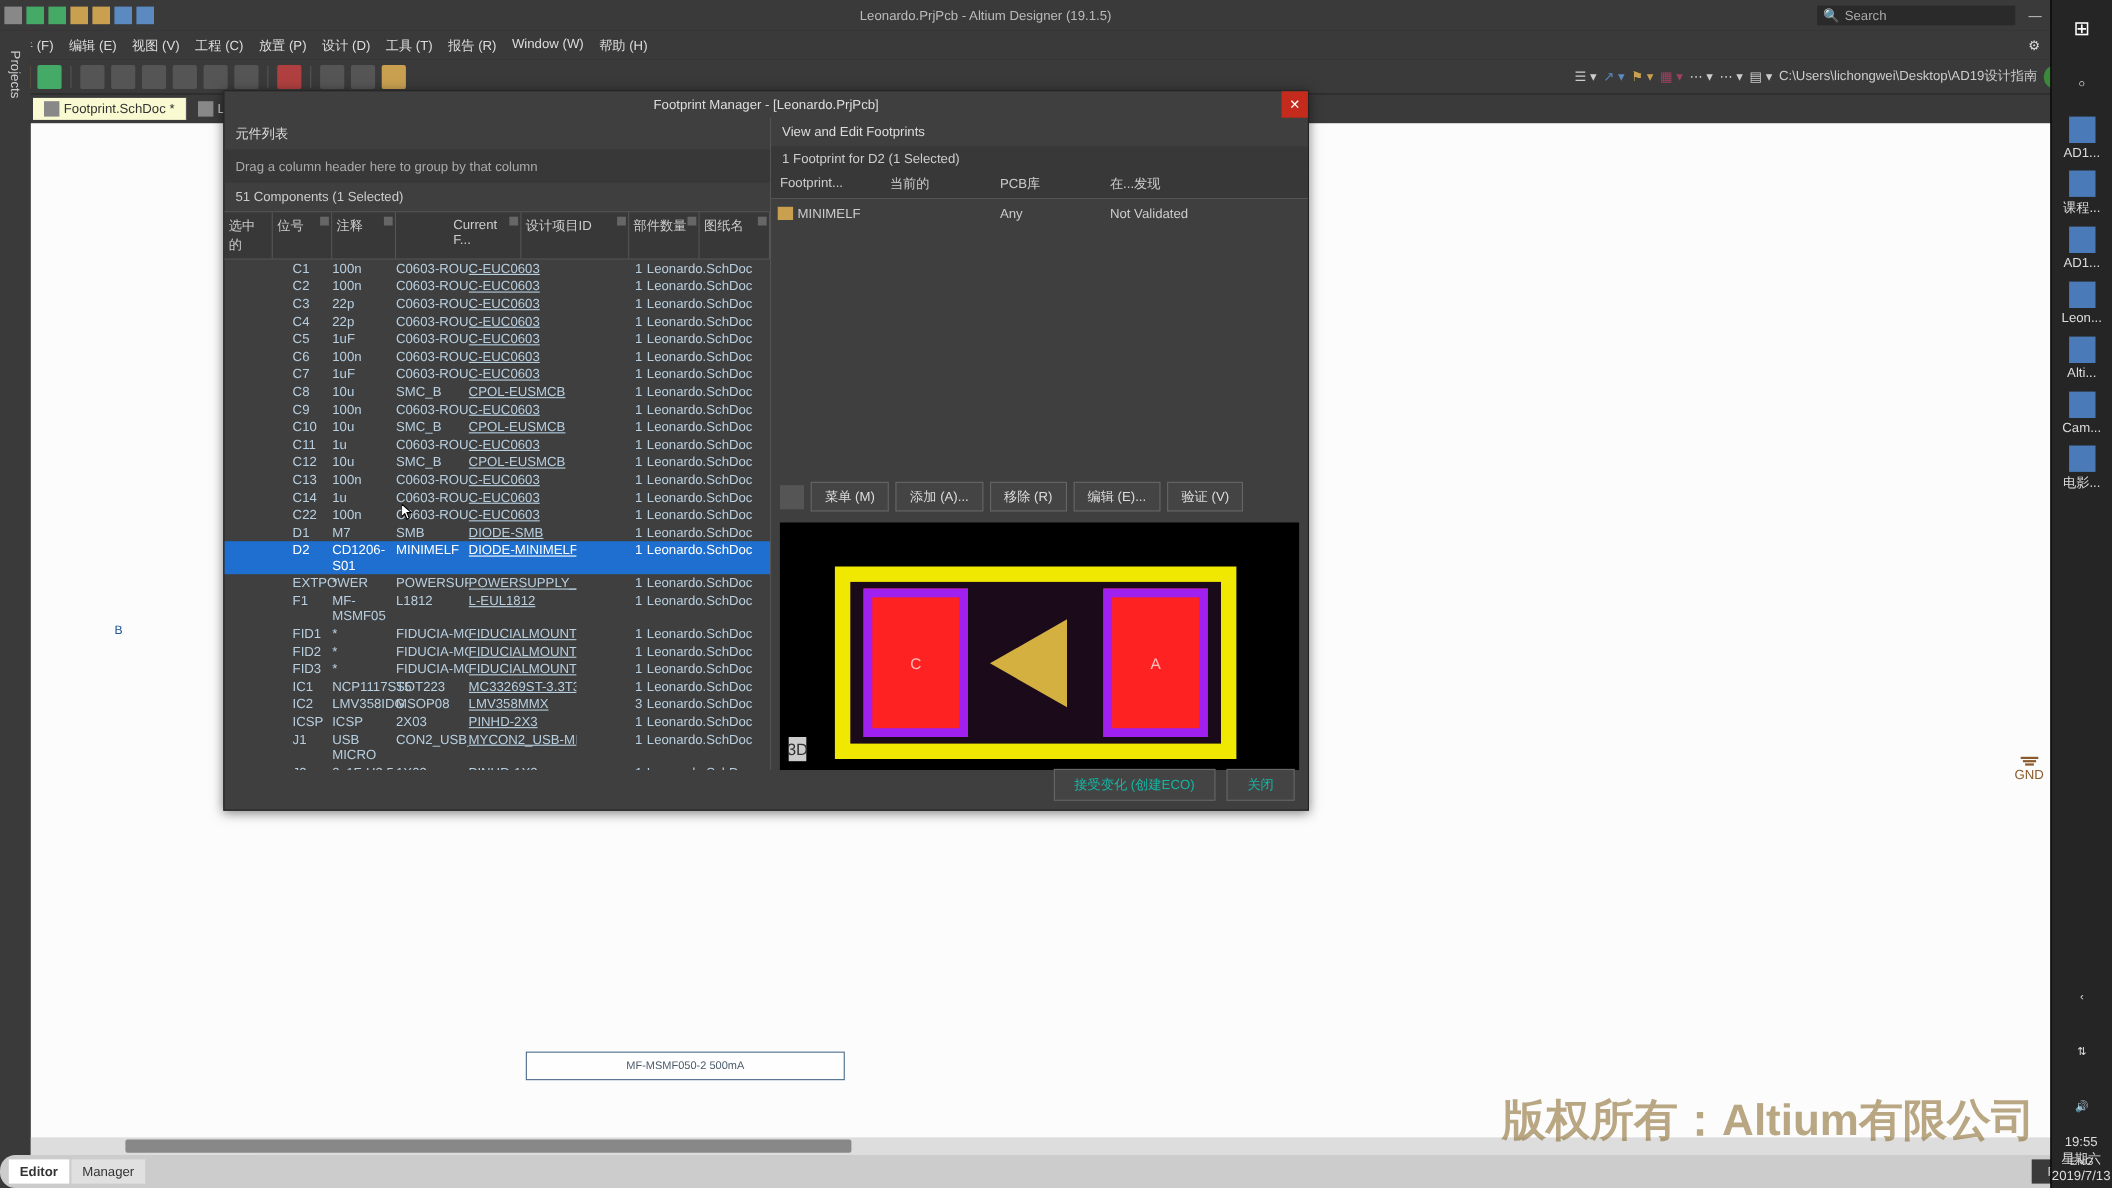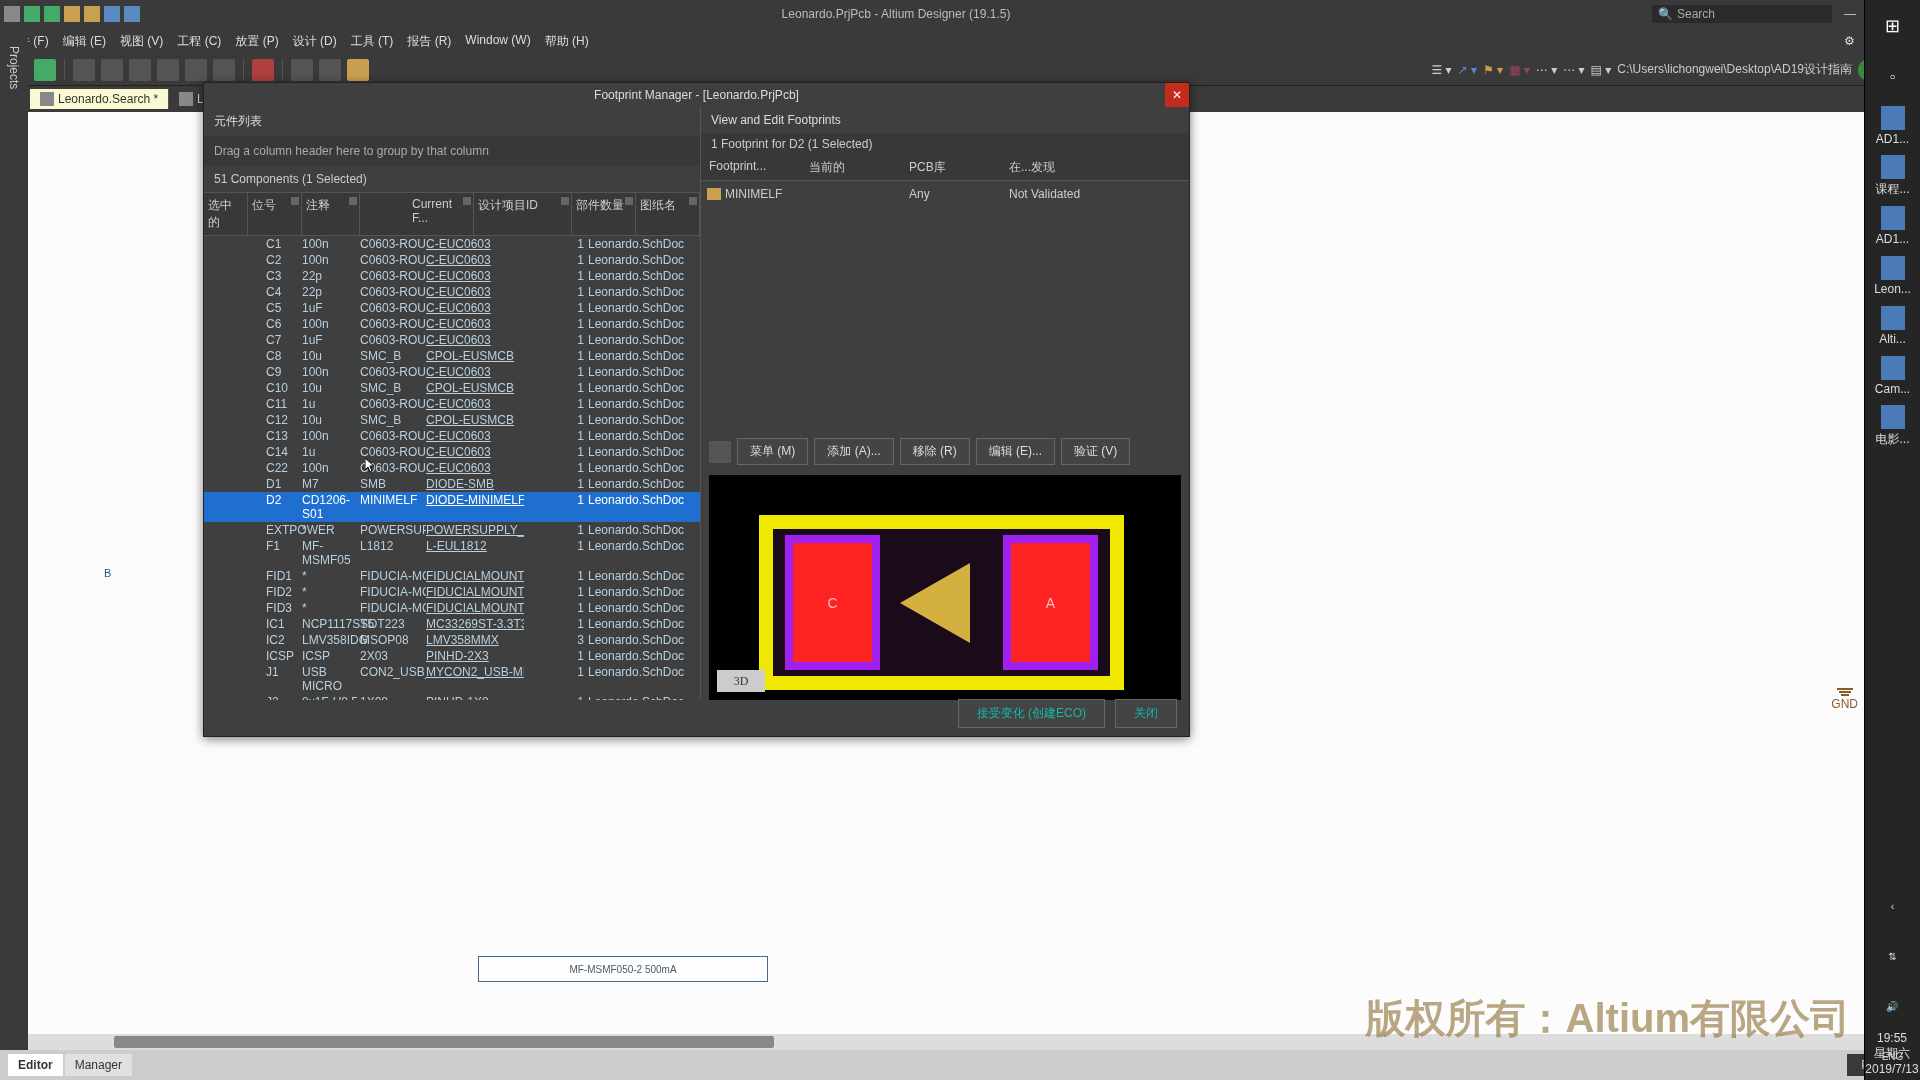--- a/index.html
+++ b/index.html
@@ -53,29 +53,29 @@
 .fh { padding: 4px 8px; color: #ccc; }
 .fh1 { width: 100px; } .fh2 { width: 100px; } .fh3 { width: 100px; } .fh4 { flex: 1; }
 .fp-row { display: flex; padding: 2px 0; }
 .fp-row .fh1 { display: flex; align-items: center; gap: 4px; padding-left: 6px; }
 .fp-icon { width: 14px; height: 12px; background: #c9a050; }
 .fp-spacer { flex: 1; min-height: 225px; }
 .fp-btns { display: flex; gap: 6px; padding: 6px 8px; align-items: center; }
 .fp-btn-icon { width: 22px; height: 22px; background: #555; }
 .fp-btn { padding: 4px 12px; background: #444; border: 1px solid #666; color: #ddd; }
 .preview { flex: 1; background: #000; margin: 4px 8px 0 8px; position: relative; }
-.preview-3d { position: absolute; left: 8px; bottom: 8px; width: 48px; height: 22px; background: #ccc; color: #333; display: flex; align-items: center; justify-content: center; font-size: 12px; font-family: Liberation Serif, serif; }
+.preview-3d { position: absolute; left: 8px; bottom: 8px; width: 16px; height: 22px; background: #ccc; color: #333; display: flex; align-items: center; justify-content: center; font-size: 15px; }
 .fp-render { position: absolute; left: 50px; top: 40px; width: 365px; height: 175px; background: #f0e800; padding: 14px; }
 .fp-inner { width: 100%; height: 100%; background: #1a0a1a; position: relative; }
 .pad { position: absolute; top: 6px; height: 135px; width: 95px; background: #f22; border: 8px solid #a020f0; display: flex; align-items: center; justify-content: center; color: rgba(255,255,255,.7); font-size: 14px; }
 .pad-c { left: 12px; } .pad-a { right: 12px; }
 .tri { position: absolute; left: 50%; top: 50%; transform: translate(-60%, -50%); width: 0; height: 0; border-top: 40px solid transparent; border-bottom: 40px solid transparent; border-right: 70px solid #d4b040; }
 .dialog-footer { position: absolute; bottom: 8px; right: 12px; display: flex; gap: 10px; }
 .dlg-btn { padding: 5px 18px; background: #444; border: 1px solid #666; color: #14b8a6; }
-.statusbar { position: absolute; bottom: 0; left: 0; right: 0; height: 30px; background: #ccc; display: flex; align-items: center; justify-content: space-between; padding: 0 8px; color: #333; }
+.statusbar { position: absolute; bottom: 0; left: 0; right: 0; height: 30px; background: #ccc; display: flex; align-items: center; justify-content: space-between; padding: 0 8px; color: #333; border-radius: 14px; }
 .statusbar-left { display: flex; gap: 2px; }
 .status-tab { padding: 4px 10px; background: #e0e0e0; }
 .status-tab.active { background: #fff; font-weight: bold; }
 .panels-btn { background: #3a3a3a; color: #ccc; padding: 4px 14px; }
 .win-sidebar { position: absolute; right: 0; top: 0; width: 56px; height: 100%; background: #252525; border-left: 1px solid #000; display: flex; flex-direction: column; align-items: center; }
 .win-sidebar-item { width: 48px; height: 48px; display: flex; flex-direction: column; align-items: center; justify-content: center; color: #ddd; font-size: 10px; margin-top: 2px; }
 .win-sidebar-icon { width: 24px; height: 24px; background: #4a7ab8; margin-bottom: 2px; }
 .win-clock { position: absolute; bottom: 0; right: 0; width: 56px; color: #ddd; text-align: center; padding: 4px 0; font-size: 11px; }
 .watermark { position: absolute; right: 70px; bottom: 34px; color: rgba(140,110,50,.6); font-size: 40px; font-family: "SimHei", sans-serif; font-weight: bold; }
 .cursor { position: absolute; left: 365px; top: 458px; width: 12px; height: 16px; color: #000; pointer-events: none; }
@@ -157,21 +157,21 @@
     <span>▤ ▾</span>
     <span>C:\Users\lichongwei\Desktop\AD19设计指南</span>
     <div class="nav-arrow nav-back">◄</div>
     <div class="nav-arrow nav-fwd">►</div>
   </div>
 </div>
 
 <div class="doctabs" id="doctabs">
     <div class="doctab active">
       <div class="doctab-icon"></div>
-      <span>Leonardo.Search *</span>
+      <span>Footprint.SchDoc *</span>
     </div>
     <div class="doctab">
       <div class="doctab-icon"></div>
       <span>Leonardo.PcbLib</span>
     </div>
     <div class="doctab">
       <div class="doctab-icon"></div>
       <span>Leonardo.PcbDoc</span>
     </div>
   </div>

